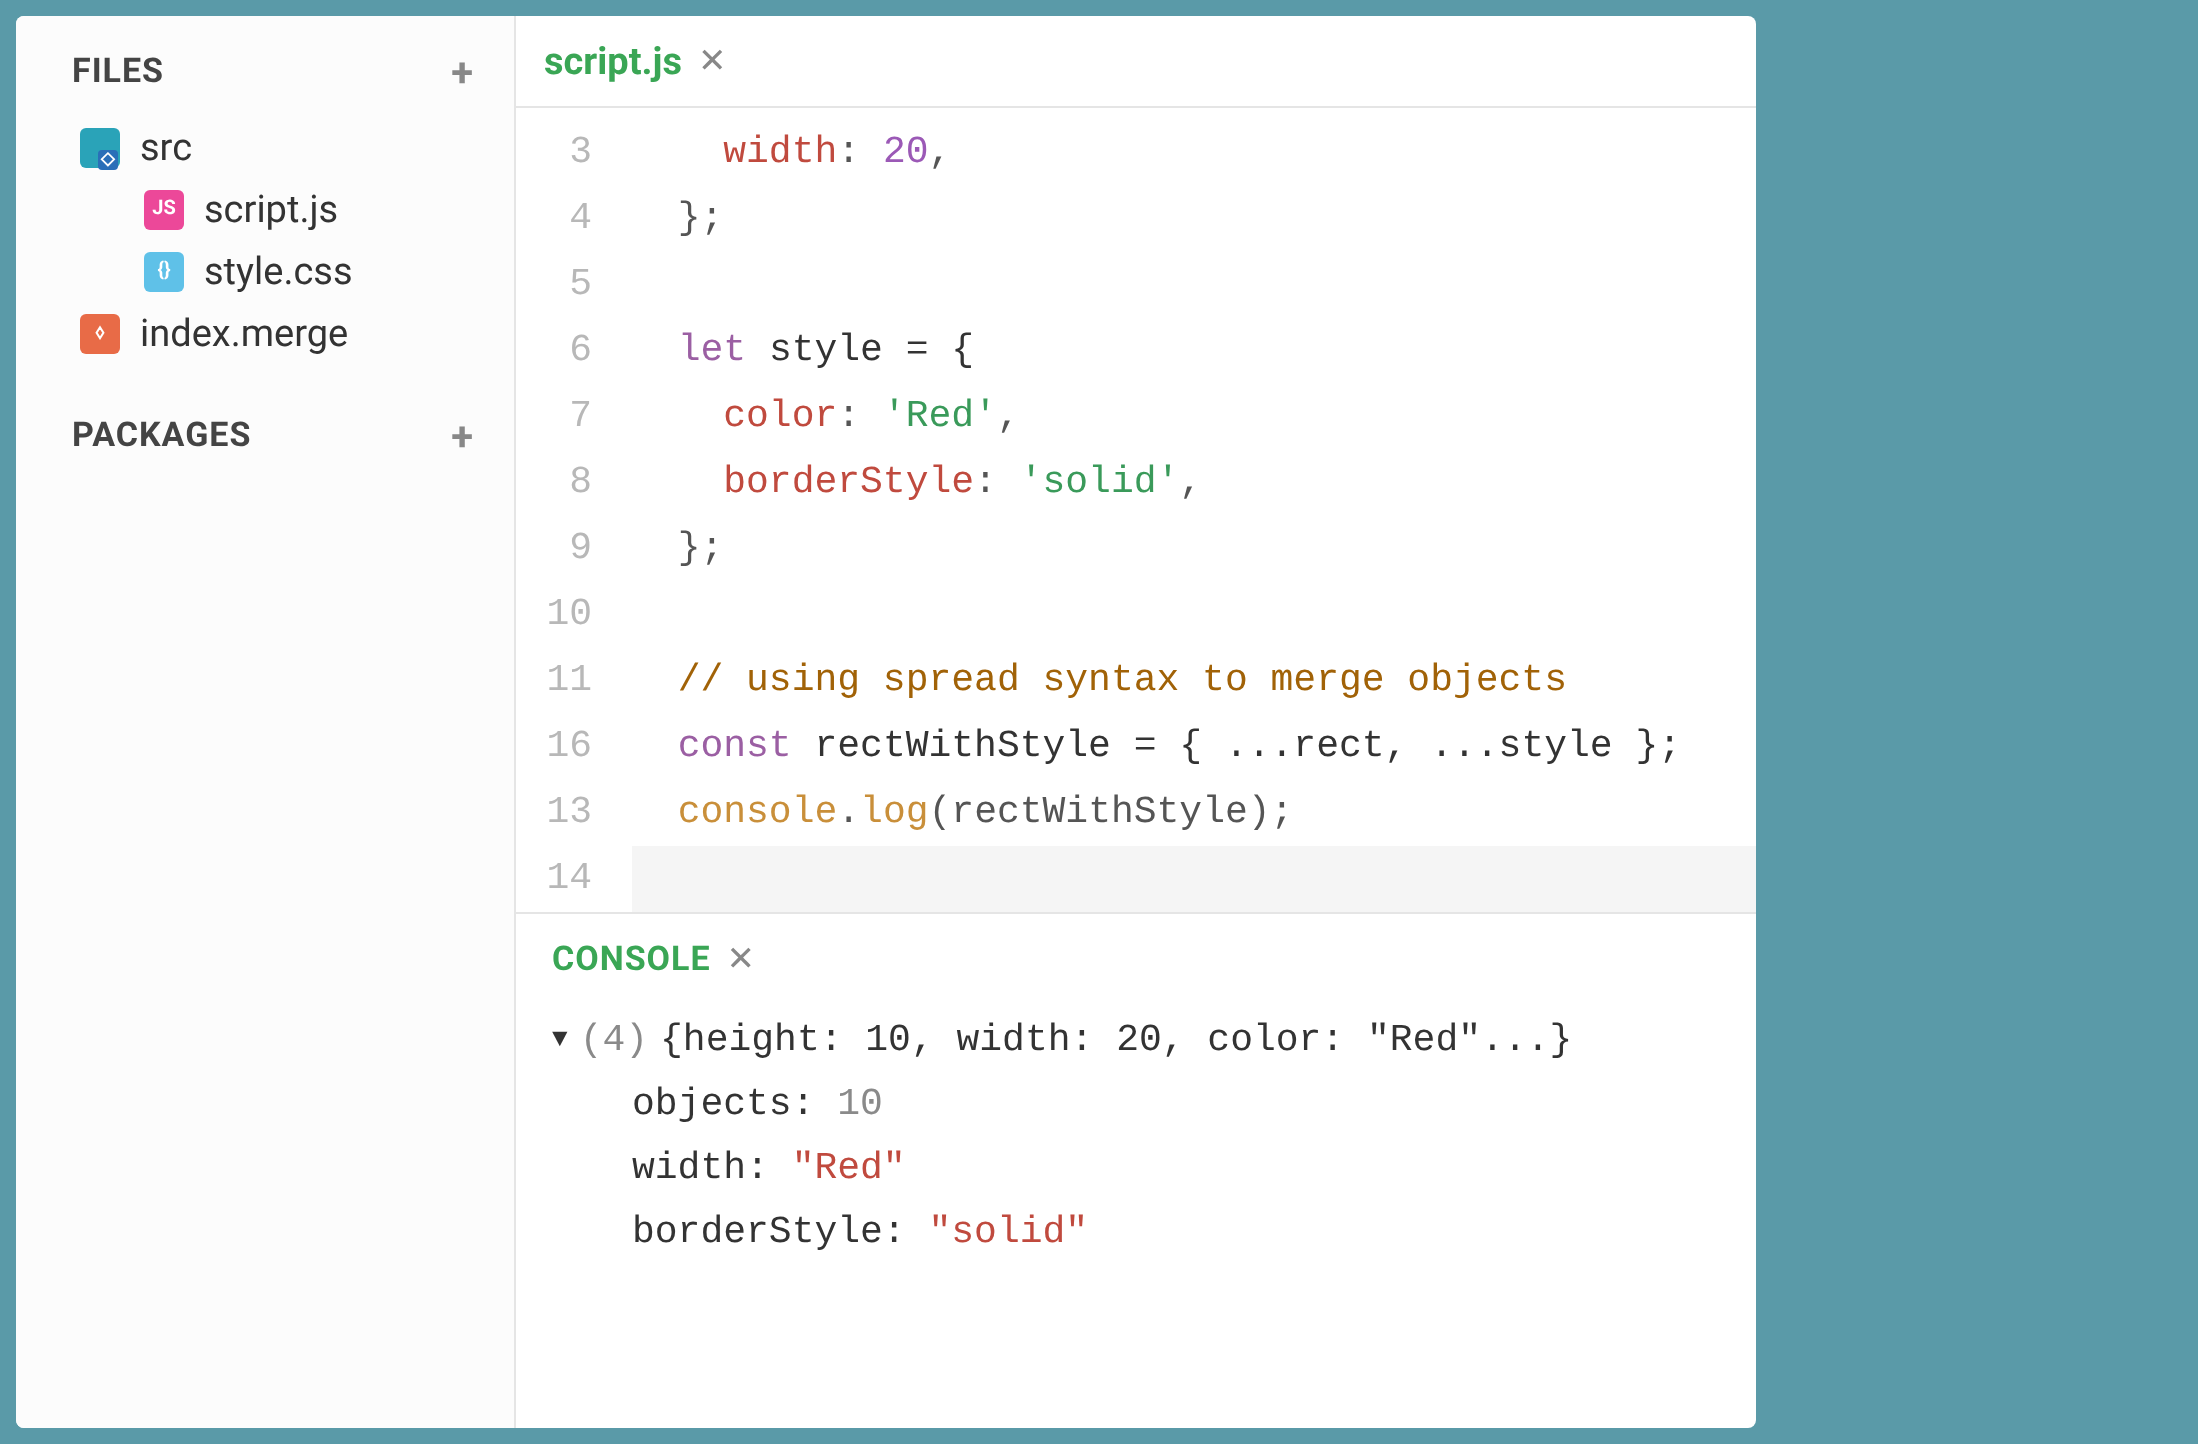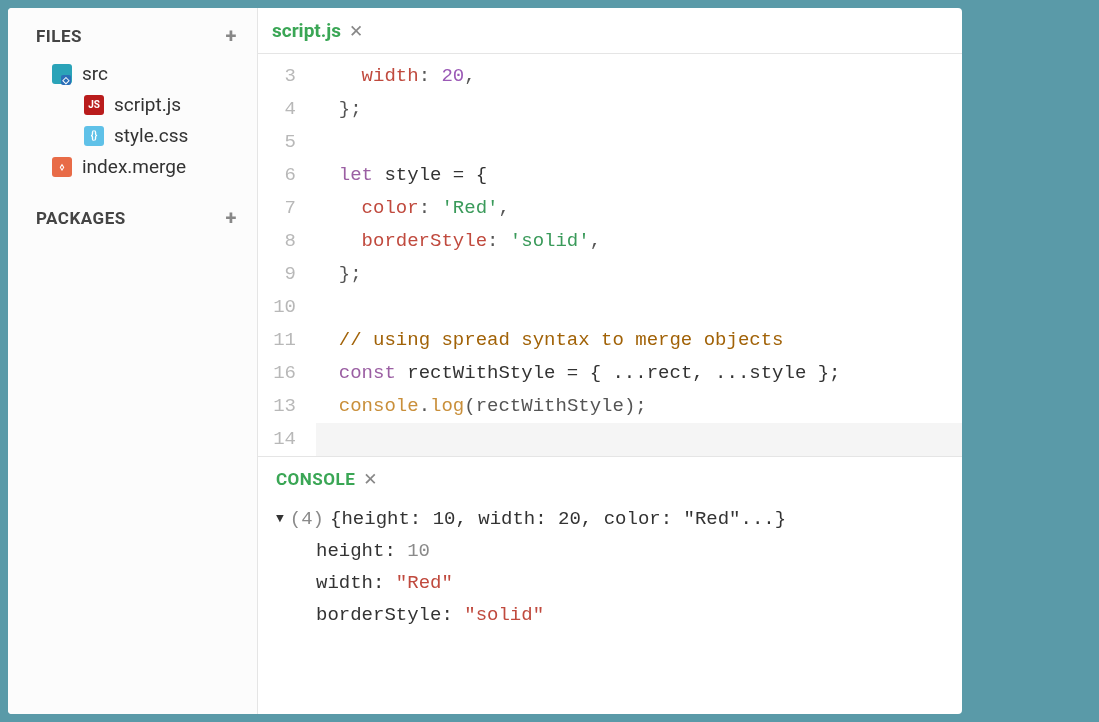--- a/index.html
+++ b/index.html
@@ -7,21 +7,21 @@
     font-family: -apple-system, BlinkMacSystemFont, "Segoe UI", Roboto, sans-serif;
     background: #5a9aa8;
     width: 1099px;
     height: 722px;
     overflow: hidden;
   }
   .app {
     display: flex;
     background: #fff;
     margin: 8px;
-    width: 954px;
+    width: 870px;
     height: 706px;
     border-radius: 4px;
     overflow: hidden;
   }
   
   .sidebar {
     width: 250px;
     border-right: 1px solid #e5e5e5;
     background: #fcfcfc;
     padding-top: 10px;
@@ -36,21 +36,21 @@
     color: #444;
     letter-spacing: 0.5px;
   }
   .plus-icon {
     font-size: 20px;
     color: #888;
     cursor: pointer;
     line-height: 1;
   }
   .tree {
-    padding: 4px 0 18px 16px;
+    padding: 4px 0 18px 4px;
   }
   .tree-item {
     display: flex;
     align-items: center;
     padding: 4px 20px 4px 28px;
     font-size: 19px;
     color: #333;
     cursor: pointer;
   }
   .tree-item.child {
@@ -81,21 +81,21 @@
     bottom: -1px;
     color: #fff;
     background:#2a6fb8;
     border-radius:2px;
     width:10px;
     height:10px;
     display:flex;
     align-items:center;
     justify-content:center;
   }
-  .icon-js { background: #b91c1c; text-align: right; }
+  .icon-js { background: #ec4899; text-align: right; }
   .icon-css { background: #5fc1e8; }
   .icon-html { background: #e86b47; }
   
   .main {
     flex: 1;
     display: flex;
     flex-direction: column;
     min-width: 0;
   }
   .tab-bar {
@@ -250,21 +250,21 @@
         <span class="console-title">CONSOLE</span>
         <span class="tab-close">✕</span>
       </div>
       <div class="console-body">
         <div class="co-summary">
           <span class="co-caret">▼</span>
           <span class="co-dim">(4)</span>
           <span>{height: 10, width: 20, color: "Red"...}</span>
         </div>
         <div class="co-entries" id="co-entries">
-            <div><span class="co-key">height: </span><span class="co-val-num">10</span></div>
+            <div><span class="co-key">objects: </span><span class="co-val-num">10</span></div>
             <div><span class="co-key">width: </span><span class="co-val-str">"Red"</span></div>
             <div><span class="co-key">borderStyle: </span><span class="co-val-str">"solid"</span></div>
           </div>
       </div>
     </div>
   </div>
 
 </div>
 
 </body></html>

